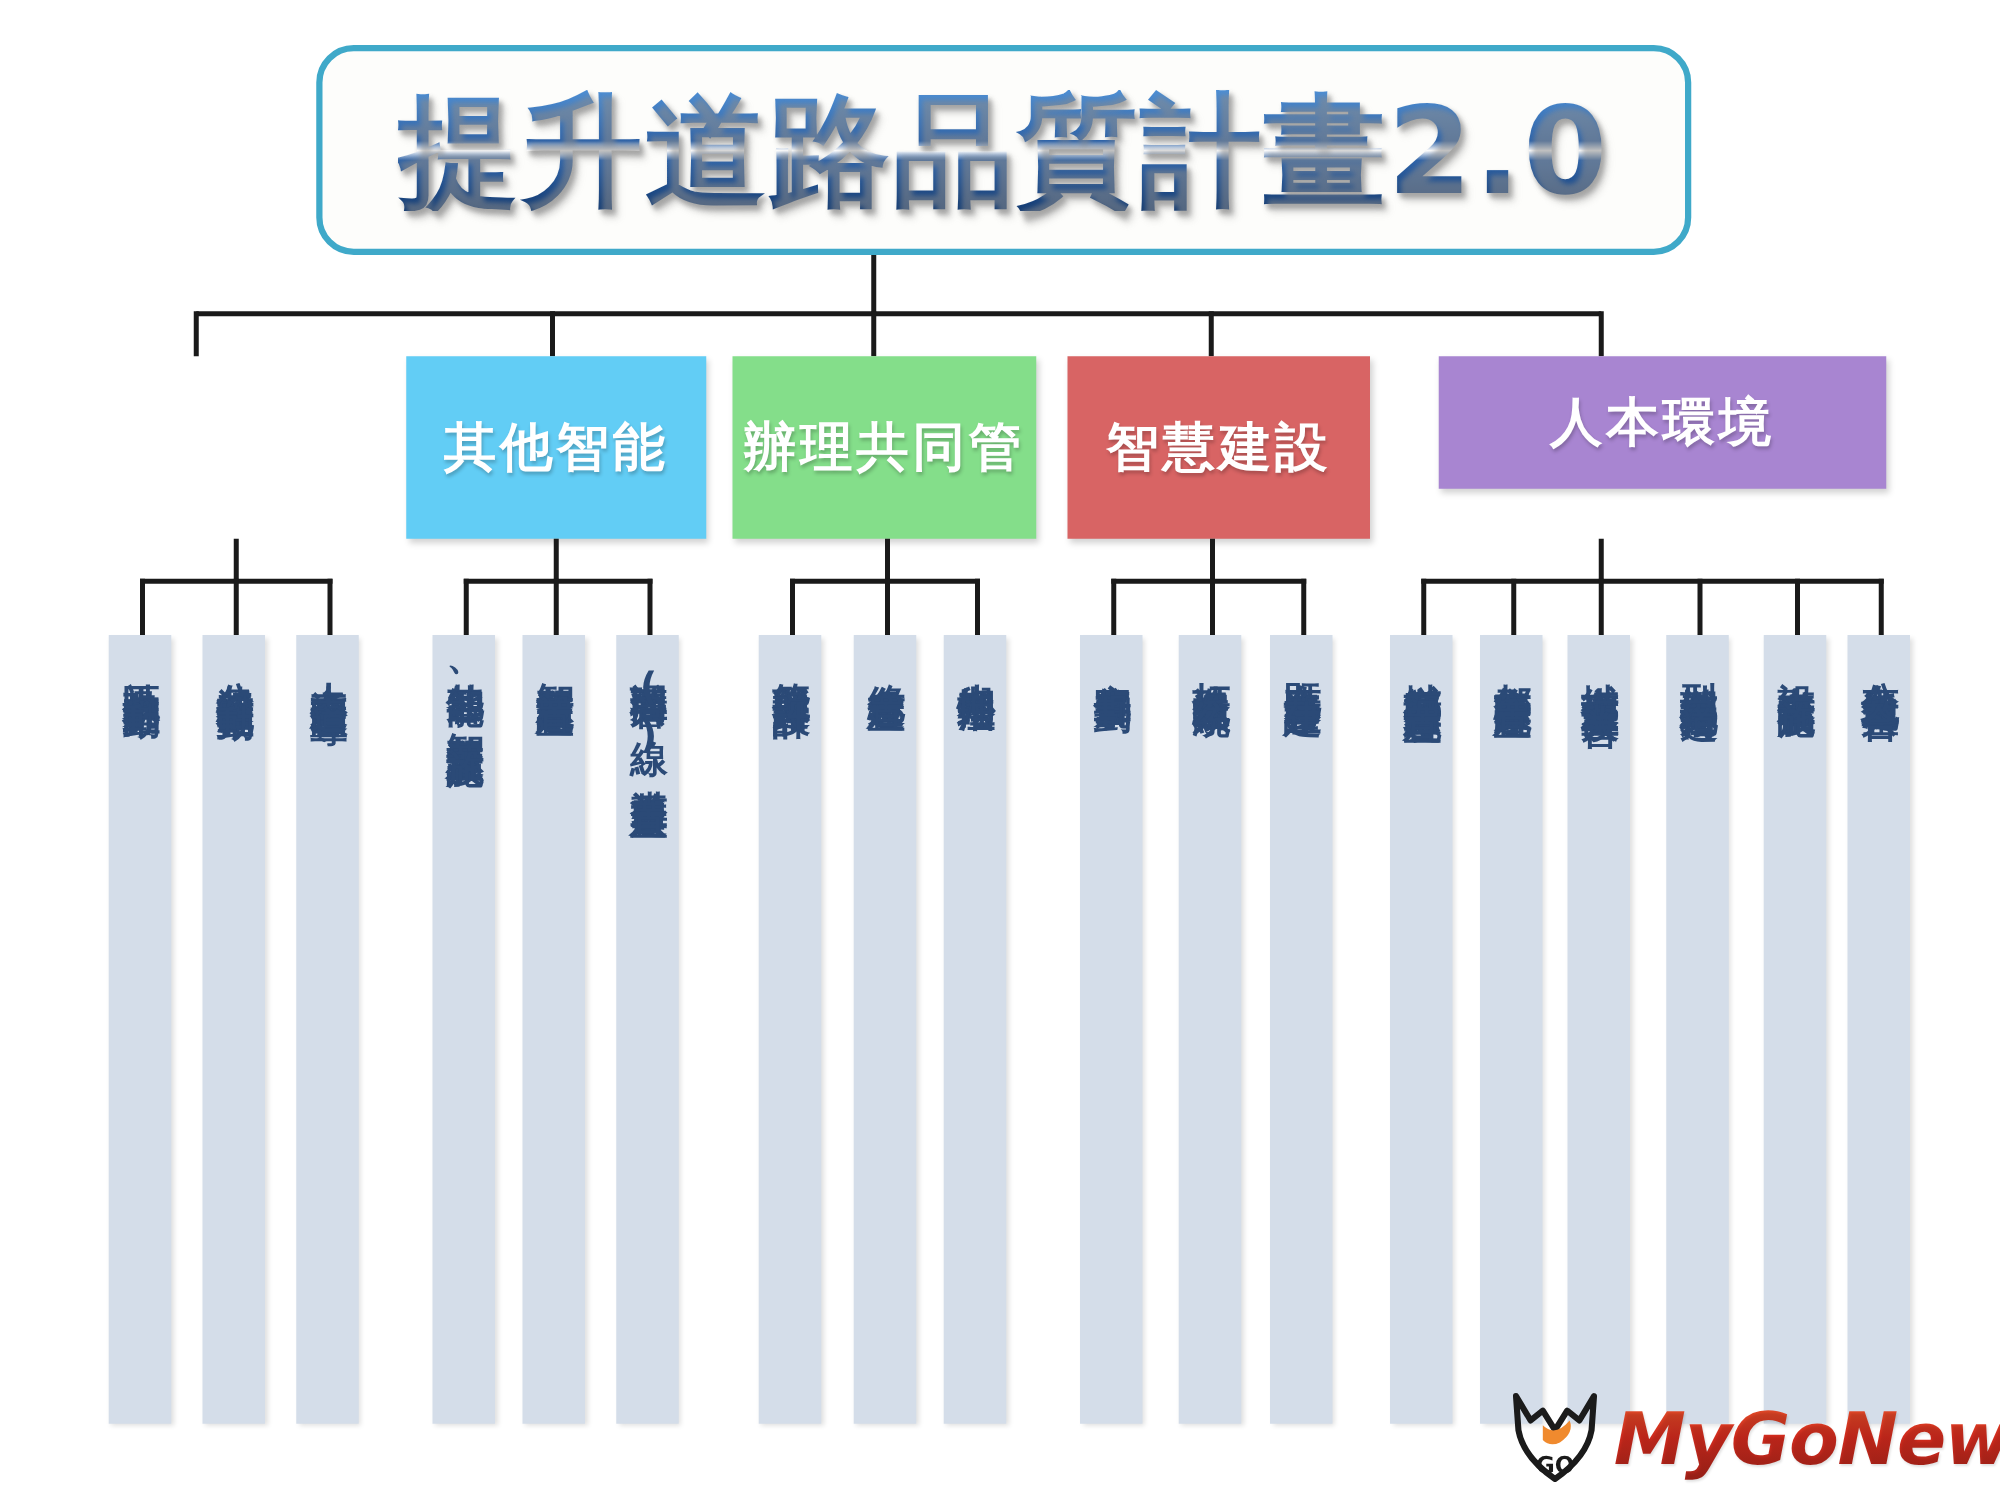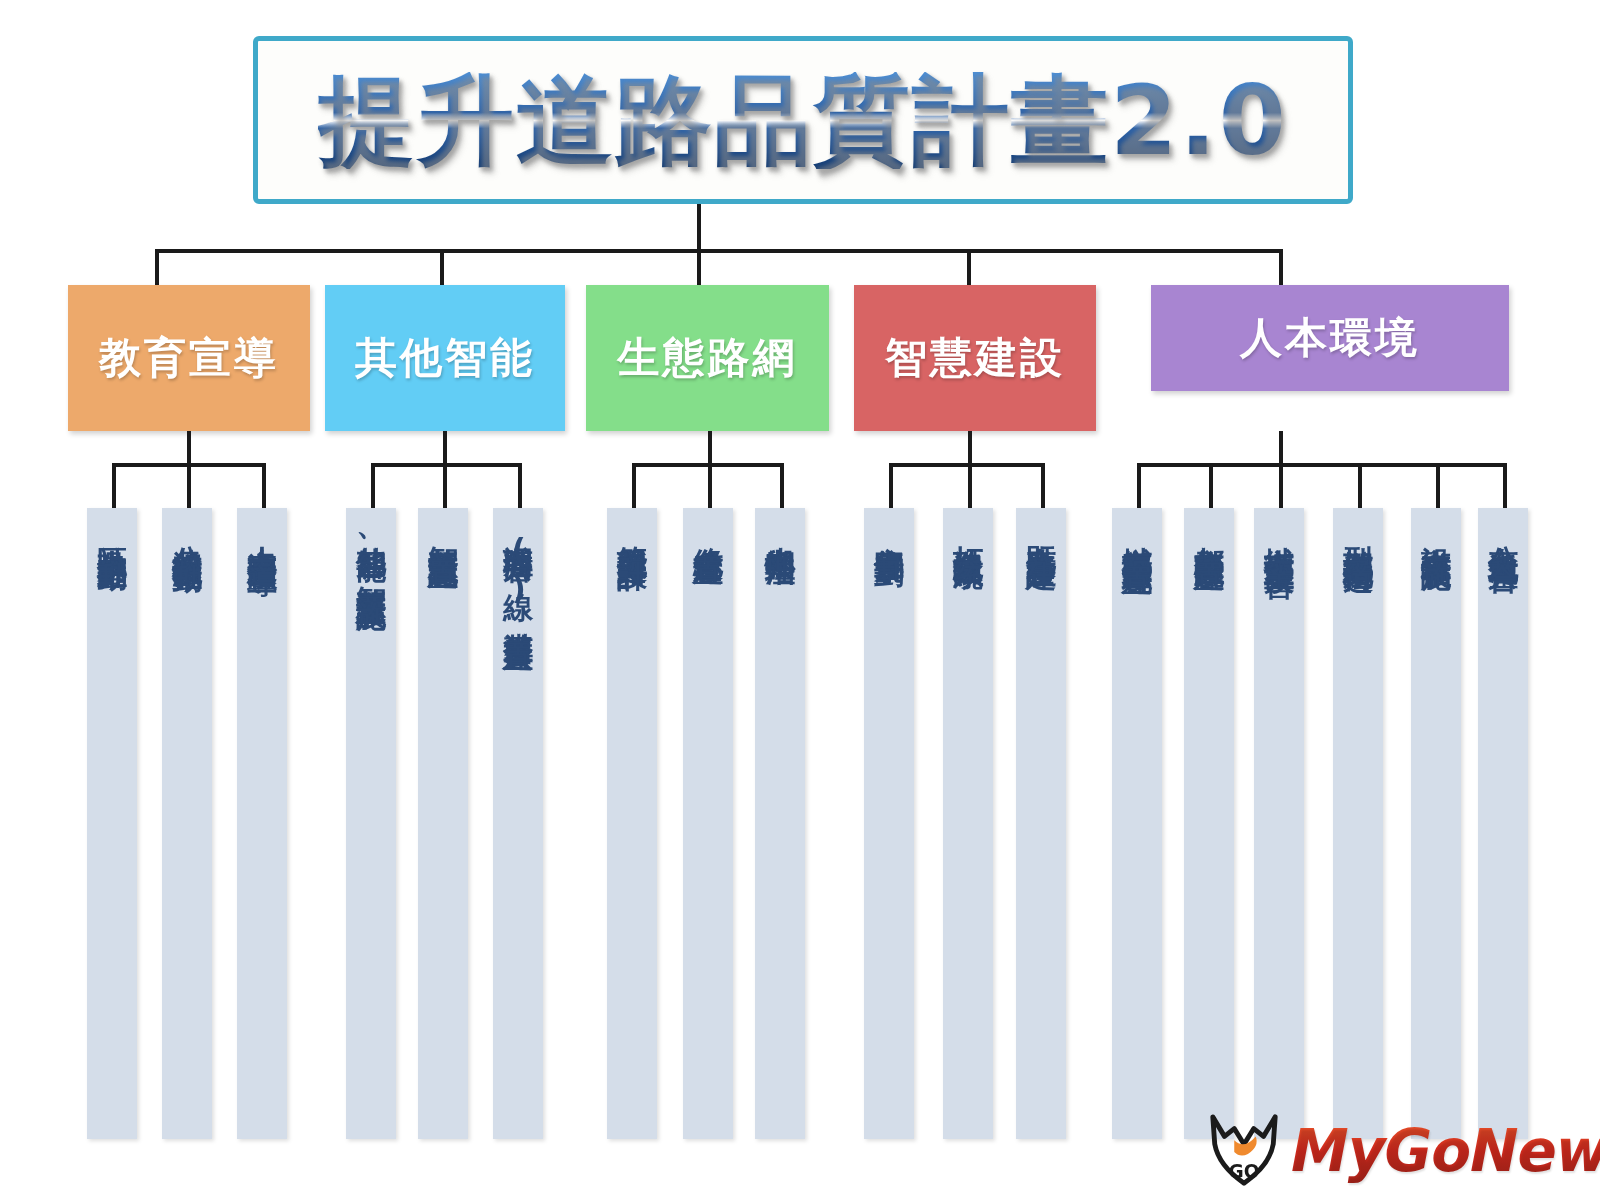--- a/index.html
+++ b/index.html
@@ -20,21 +20,21 @@
 
   
   .title-box {
     position: absolute;
     left: 253px;
     top: 36px;
     width: 1100px;
     height: 168px;
     box-sizing: border-box;
     border: 5px solid #3FA9C9;
-    border-radius: 6px;
+    border-radius: 30px;
     background: #FDFDFB;
     display: flex;
     align-items: center;
     justify-content: center;
   }
   .title-text {
     font-family: "DejaVu Sans", sans-serif;
     font-size: 97px;
     font-weight: bold;
     letter-spacing: 2px;
@@ -134,28 +134,25 @@
   </div>
 
   <div class="line vline" style="left:697px; top:204px; height:47px;"></div>
   <div class="line hline" style="left:157px; top:249px; width:1124px;"></div>
   <div class="line vline" style="left:155px; top:249px; height:36px;"></div>
   <div class="line vline" style="left:440px; top:249px; height:36px;"></div>
   <div class="line vline" style="left:697px; top:249px; height:36px;"></div>
   <div class="line vline" style="left:967px; top:249px; height:36px;"></div>
   <div class="line vline" style="left:1279px; top:249px; height:36px;"></div>
 
-  <div class="cat-box" style="left:68px; top:285px; width:242px; height:146px; background:#EDA96B;">
-    <span>教育宣導</span>
-  </div>
   <div class="cat-box" style="left:325px; top:285px; width:240px; height:146px; background:#62CDF5;">
     <span>其他智能</span>
   </div>
   <div class="cat-box" style="left:586px; top:285px; width:243px; height:146px; background:#84DE8A;">
-    <span>生態路網</span>
+    <span>辦理共同管</span>
   </div>
   <div class="cat-box" style="left:854px; top:285px; width:242px; height:146px; background:#D86464;">
     <span>智慧建設</span>
   </div>
   <div class="cat-box" style="left:1151px; top:285px; width:358px; height:106px; background:#A885D1;">
     <span>人本環境</span>
   </div>
 
   <div class="line vline" style="left:187px; top:431px; height:34px;"></div>
   <div class="line hline" style="left:112px; top:463px; width:154px;"></div>

